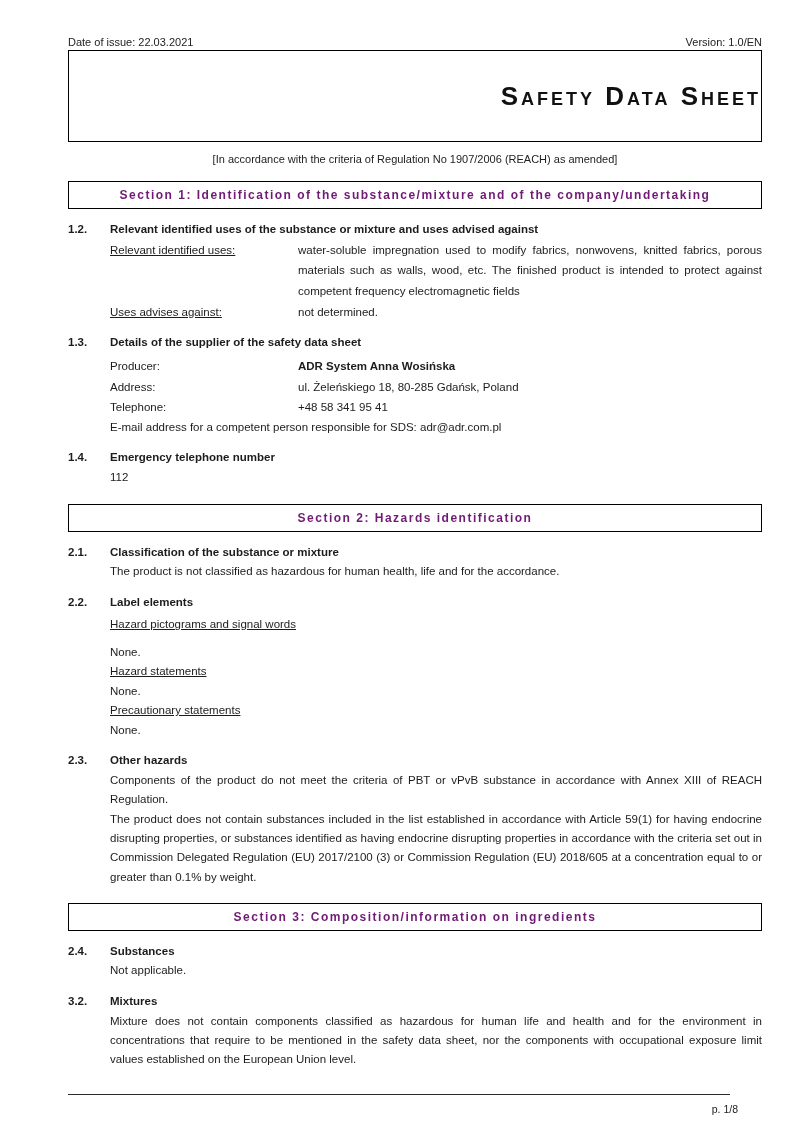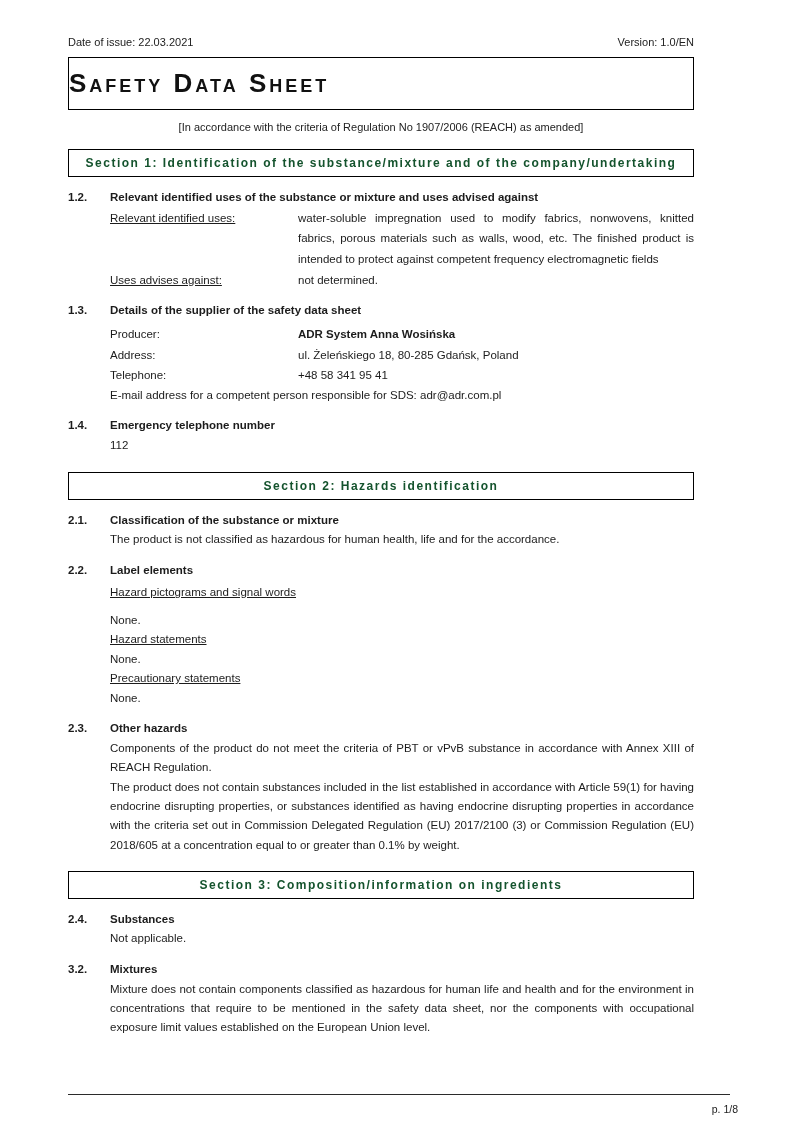--- a/index.html
+++ b/index.html
@@ -2,38 +2,38 @@
 <html lang="en"><head>
 <meta charset="utf-8">
 <style>
   * { margin:0; padding:0; box-sizing:border-box; }
   html, body { background:#ffffff; }
   body {
     width:798px; height:1128px; position:relative; overflow:hidden;
     font-family:"Liberation Sans","DejaVu Sans",sans-serif;
     font-size:11.5px; color:#1c1c1c;
   }
-  .page { position:absolute; inset:0; padding:36px 104px 0 68px; }
+  .page { position:absolute; inset:0; padding:36px 36px 0 68px; }
 
   .doc-header { display:flex; justify-content:space-between; font-size:11px; color:#222; }
 
   .title-box {
-    margin-top:9px; border:1.5px solid #000; height:53px;
-    display:flex; align-items:center; justify-content:flex-start;
+    margin-top:2px; border:1.5px solid #000; height:92px;
+    display:flex; align-items:center; justify-content:flex-end;
   }
   .doc-title {
     font-weight:bold; font-size:26px; letter-spacing:3px;
     font-variant:small-caps; color:#111;
   }
   .doc-subtitle { margin-top:11px; text-align:center; font-size:11px; color:#222; }
 
   .section-box {
     margin-top:16px; border:1px solid #000; padding:6px 4px;
     text-align:center; font-weight:bold; font-size:12px;
-    letter-spacing:1.5px; color:#14532d;
+    letter-spacing:1.5px; color:#701a75;
   }
 
   .item { display:flex; margin-top:11px; }
   .item-num { width:42px; flex-shrink:0; font-weight:bold; line-height:1.7; }
   .item-body { flex:1; min-width:0; }
   .item-heading { font-weight:bold; line-height:1.7; }
 
   .line { line-height:1.7; }
   .bold { font-weight:bold; }
   .u { text-decoration:underline; }

